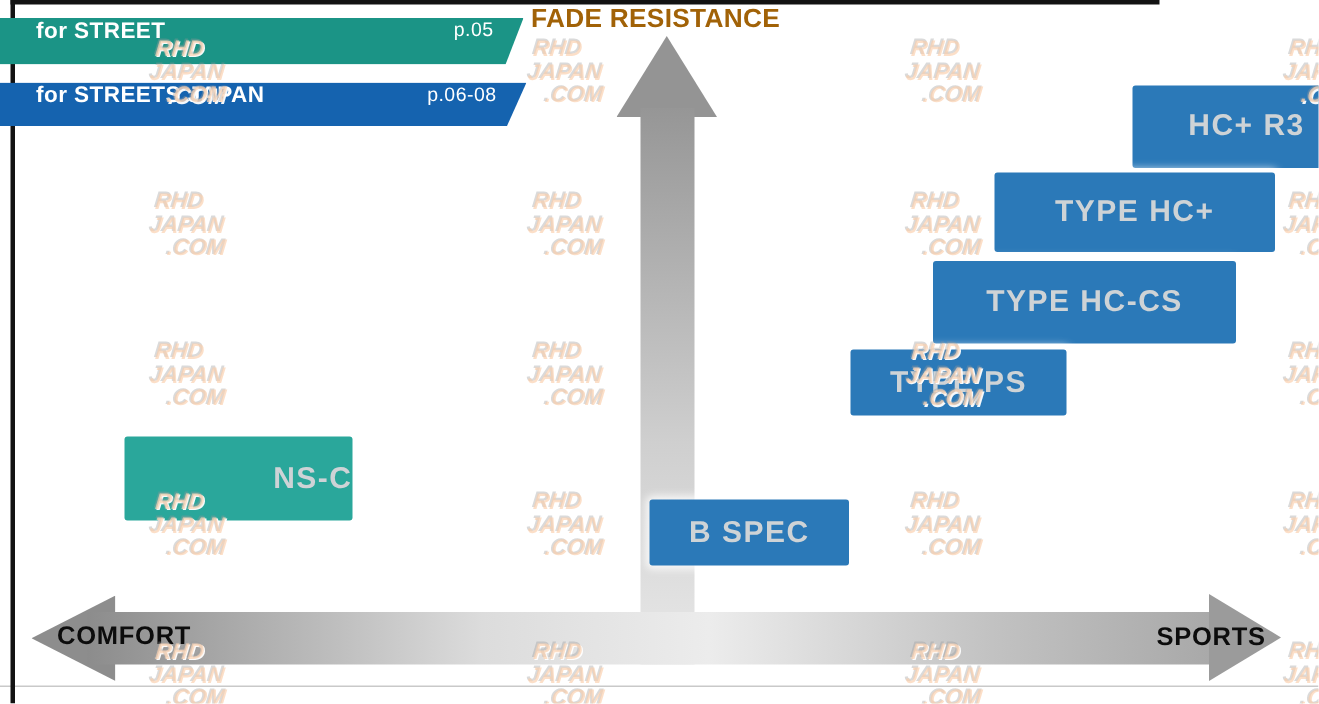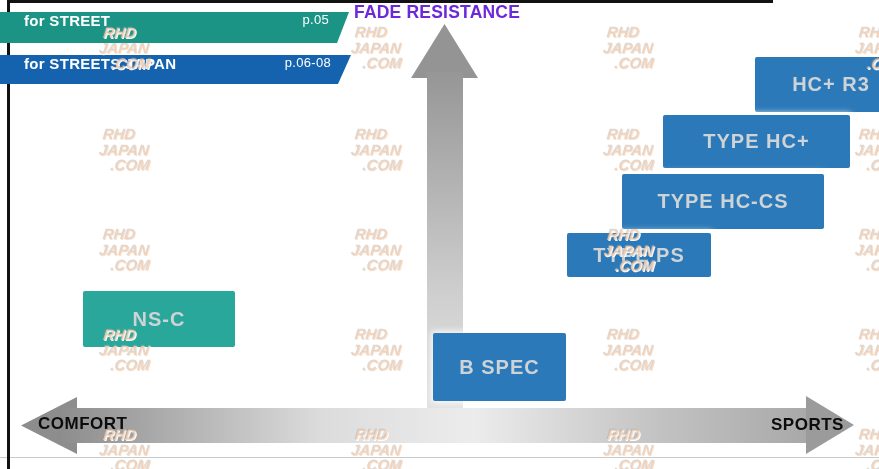--- a/index.html
+++ b/index.html
@@ -14,40 +14,40 @@
   .baseline{position:absolute;left:0;top:457px;width:879px;height:1px;background:#c9c9c9;z-index:2;}
   
   .banner{position:absolute;left:0;display:flex;z-index:4;}
   .banner-street{top:12px;width:349px;height:31px;background:#1b9486;
     clip-path:polygon(0 0,349px 0,337px 31px,0 31px);}
   .banner-sports{top:55px;width:351px;height:29px;background:#1563af;
     clip-path:polygon(0 0,351px 0,338px 29px,0 29px);}
   .banner .blabel{color:#ffffff;font-weight:bold;font-size:15px;letter-spacing:.3px;margin-left:24px;}
   .banner .bpage{position:absolute;right:20px;color:#ffffff;font-size:13px;font-weight:400;letter-spacing:.3px;}
   
-  .fade-title{position:absolute;left:354px;top:2px;font-size:17.5px;font-weight:bold;color:#6d28d9;letter-spacing:.2px;z-index:5;}
+  .fade-title{position:absolute;left:354px;top:2px;font-size:17.5px;font-weight:bold;color:#a16207;letter-spacing:.2px;z-index:5;}
   .axis-label{position:absolute;font-size:17px;font-weight:bold;color:#0c0c0c;letter-spacing:.5px;z-index:4;}
   .label-comfort{left:38px;top:414px;}
   .label-sports{left:771px;top:415px;}
   
   .v-arrow-head{position:absolute;left:411px;top:24px;width:67px;height:54px;background:#949494;
     clip-path:polygon(50% 0,100% 100%,0 100%);z-index:1;}
   .v-arrow-shaft{position:absolute;left:427px;top:72px;width:36px;height:371px;
     background:linear-gradient(to bottom,#969696 0%,#cfcfcf 60%,#e8e8e8 100%);z-index:1;}
   .h-arrow-shaft{position:absolute;left:58px;top:408px;width:754px;height:35px;
     background:linear-gradient(to right,#8c8c8c 0%,#dcdcdc 35%,#ececec 55%,#c2c2c2 80%,#a8a8a8 100%);z-index:1;}
   .h-arrow-head-left{position:absolute;left:21px;top:397px;width:56px;height:57px;background:#8d8d8d;
     clip-path:polygon(0 50%,100% 0,100% 100%);z-index:1;}
   .h-arrow-head-right{position:absolute;left:806px;top:396px;width:48px;height:58px;background:#9b9b9b;
     clip-path:polygon(100% 50%,0 0,0 100%);z-index:1;}
   
   .product{position:absolute;display:flex;flex-direction:row;align-items:center;justify-content:center;
     z-index:2;border-radius:2px;box-shadow:0 0 6px 2px rgba(255,255,255,.85);margin-left:35px;}
   .product.blue{background:#2b79b8;}
-  .product.teal{background:#2aa79b;}
+  .product.teal{background:#2aa79b;justify-content:flex-end;}
   .product .pline{color:#ced3d6;font-weight:bold;font-size:20px;line-height:25px;letter-spacing:1px;white-space:nowrap;}
   
   .wm{position:absolute;width:56px;z-index:6;pointer-events:none;
     font-style:italic;font-weight:bold;font-size:15px;line-height:15.5px;
     transform:skewX(-6deg);
     color:rgba(250,206,170,.65);
     text-shadow:-1px -1px 0 rgba(150,150,150,.35),1px 1px 0 rgba(255,255,255,.95),0 0 1px rgba(255,255,255,.5);}
   .wm span{display:block;}
   .wm .l0{margin-left:2px;}
   .wm .l1{margin-left:0px;}
@@ -84,21 +84,21 @@
     </div>
     <div class="product blue" style="left: 628px; top: 115px; width: 187px; height: 53px;">
       <span class="pline">TYPE HC+</span>
     </div>
     <div class="product blue" style="left: 587px; top: 174px; width: 202px; height: 55px;">
       <span class="pline">TYPE HC-CS</span>
     </div>
     <div class="product blue" style="left: 532px; top: 233px; width: 144px; height: 44px;">
       <span class="pline">TYPE PS</span>
     </div>
-    <div class="product blue" style="left: 398px; top: 333px; width: 133px; height: 68px;">
+    <div class="product blue" style="left: 398px; top: 333px; width: 133px; height: 44px;">
       <span class="pline">B SPEC</span>
     </div>
     <div class="product teal" style="left: 48px; top: 291px; width: 152px; height: 56px;">
       <span class="pline">NS-C</span>
     </div>
   </div>
 
 <div class="wm" style="left: 100px; top: 25px;">
     <span class="l0">RHD</span>
     <span class="l1">JAPAN</span>

